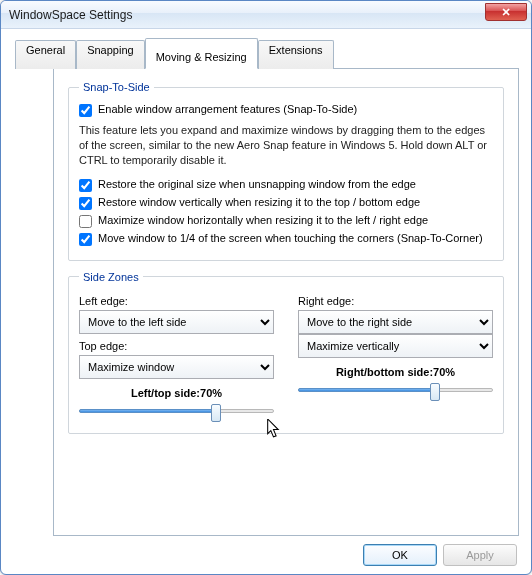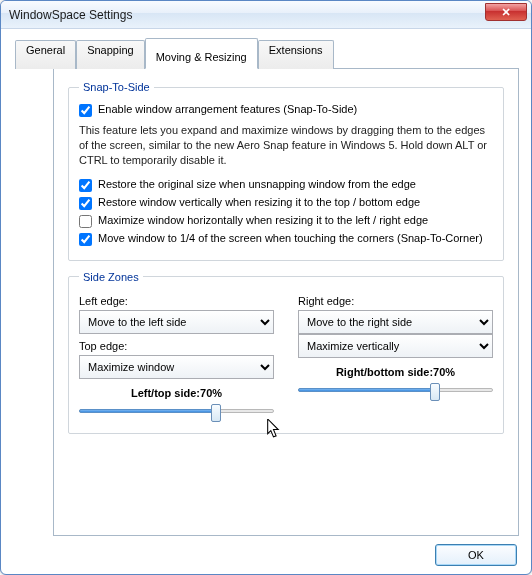--- a/index.html
+++ b/index.html
@@ -88,21 +88,21 @@
     border:1px solid #5a90c8; border-radius:2px 0 0 2px;
   }
   .slider-thumb {
     position:absolute; top:3px; width:10px; height:18px;
     background: linear-gradient(to bottom,#f8fcff,#d8e8f4);
     border:1px solid #6a8fb8; border-radius:2px;
     transform:translateX(-5px);
   }
   .button-row { display:flex; justify-content:flex-end; gap:6px; padding: 8px 2px 0 0;}
   .btn {
-    width:82px; height:22px;
+    width:74px; height:22px;
     border:1px solid #8a9aaa;
     background: linear-gradient(to bottom,#fcfcfc,#e6e6e6);
     border-radius:3px;
     text-align:center; line-height:20px;
     color:#000;
   }
   .btn.default {
     border:1px solid #3c7fb1;
     box-shadow: inset 0 0 0 1px #a8d8f8;
     background: linear-gradient(to bottom,#fcfdff,#e4f0fb);
@@ -201,15 +201,16 @@
         <div class="cursor" style="position:absolute; left:198px; bottom:-6px;">
           <svg viewBox="0 0 12 19">
               <path d="M0 0 L0 14 L3 11 L5.5 17 L8 16 L5.5 10 L10 10 Z" fill="#fff" stroke="#000" stroke-width="1"></path>
             </svg>
         </div>
       </fieldset>
 
     </div>
     <div class="button-row">
       <div class="btn default">OK</div>
+      <div class="btn disabled">Apply</div>
     </div>
   </div>
 </div>
 
 </body></html>

